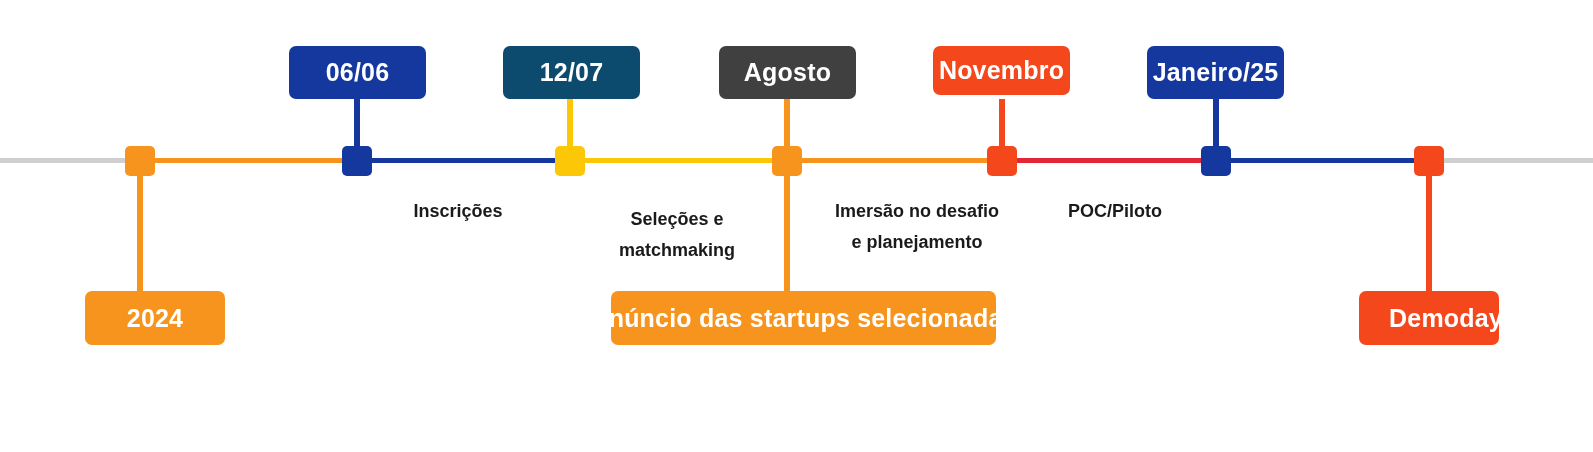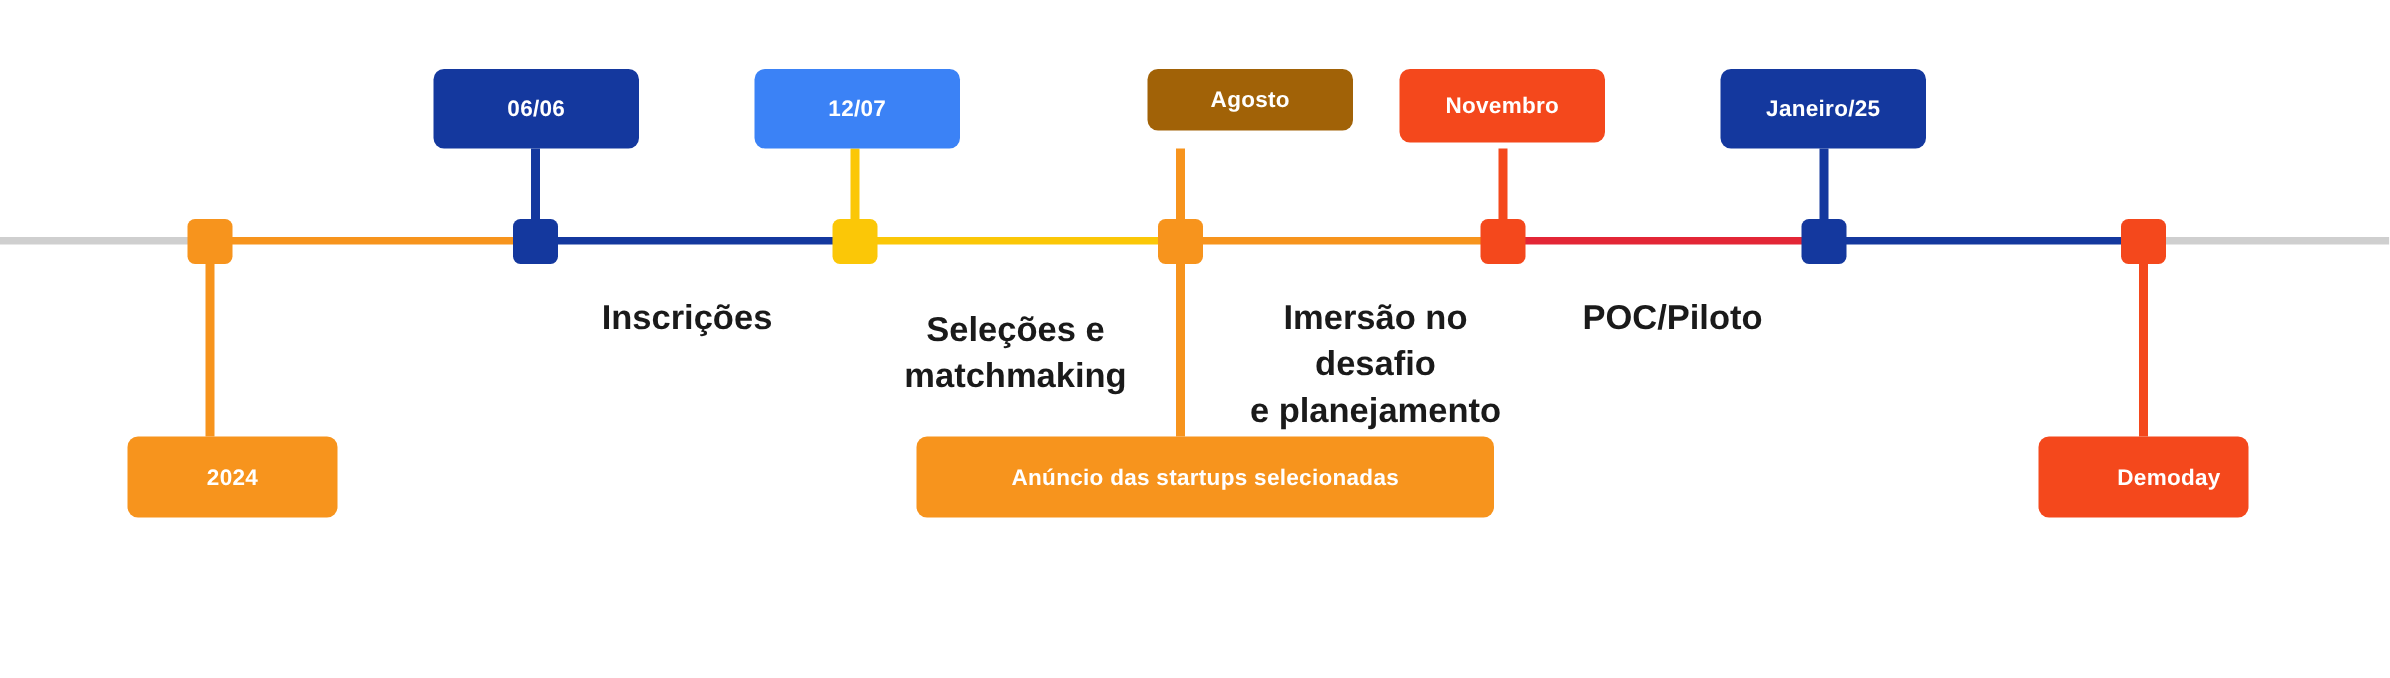--- a/index.html
+++ b/index.html
@@ -43,31 +43,31 @@
   
   .callout {
     position: absolute;
     border-radius: 7px;
     display: flex;
     align-items: center;
     justify-content: center;
     box-sizing: border-box;
     color: #ffffff;
     font-weight: bold;
-    font-size: 15px;
+    font-size: 25px;
     letter-spacing: 0.2px;
     white-space: nowrap;
     padding: 0 14px;
   }
 
   
   .axis-label {
     position: absolute;
     color: #1a1a1a;
-    font-size: 23px;
+    font-size: 18px;
     font-weight: bold;
     text-align: center;
     line-height: 31px;
     white-space: pre-line;
   }
 </style>
 </head>
 <body>
 
 <div id="timeline-canvas">
@@ -102,22 +102,22 @@
       <div class="marker" style="left: 342px; top: 146px; background: rgb(20, 56, 158);"></div>
       <div class="marker" style="left: 555px; top: 146px; background: rgb(251, 199, 7);"></div>
       <div class="marker" style="left: 772px; top: 146px; background: rgb(247, 148, 29);"></div>
       <div class="marker" style="left: 987px; top: 146px; background: rgb(244, 72, 28);"></div>
       <div class="marker" style="left: 1201px; top: 146px; background: rgb(20, 56, 158);"></div>
       <div class="marker" style="left: 1414px; top: 146px; background: rgb(244, 72, 28);"></div>
     </div>
 
   <div id="date-boxes-layer">
       <div class="callout" style="left: 289px; top: 46px; width: 137px; height: 53px; background: rgb(20, 56, 158);">06/06</div>
-      <div class="callout" style="left: 503px; top: 46px; width: 137px; height: 53px; background: #3b82f6;">12/07</div>
-      <div class="callout" style="left: 719px; top: 46px; width: 137px; height: 41px; background: #a16207; margin-left: 46px;">Agosto</div>
+      <div class="callout" style="left: 503px; top: 46px; width: 137px; height: 53px; background: #0c4a6e;">12/07</div>
+      <div class="callout" style="left: 719px; top: 46px; width: 137px; height: 53px; background: #404040;">Agosto</div>
       <div class="callout" style="left: 933px; top: 46px; width: 137px; height: 49px; background: rgb(244, 72, 28);">Novembro</div>
       <div class="callout" style="left: 1147px; top: 46px; width: 137px; height: 53px; background: rgb(20, 56, 158);">Janeiro/25</div>
     </div>
 
   <div id="phase-labels-layer">
       <div class="axis-label" style="left: 358px; top: 196px; width: 200px; color: rgb(26, 26, 26);">Inscrições</div>
       <div class="axis-label" style="left: 577px; top: 204px; width: 200px; color: rgb(26, 26, 26);">Seleções e
 matchmaking</div>
       <div class="axis-label" style="left: 817px; top: 196px; width: 200px; color: rgb(26, 26, 26);">Imersão no desafio
 e planejamento</div>

